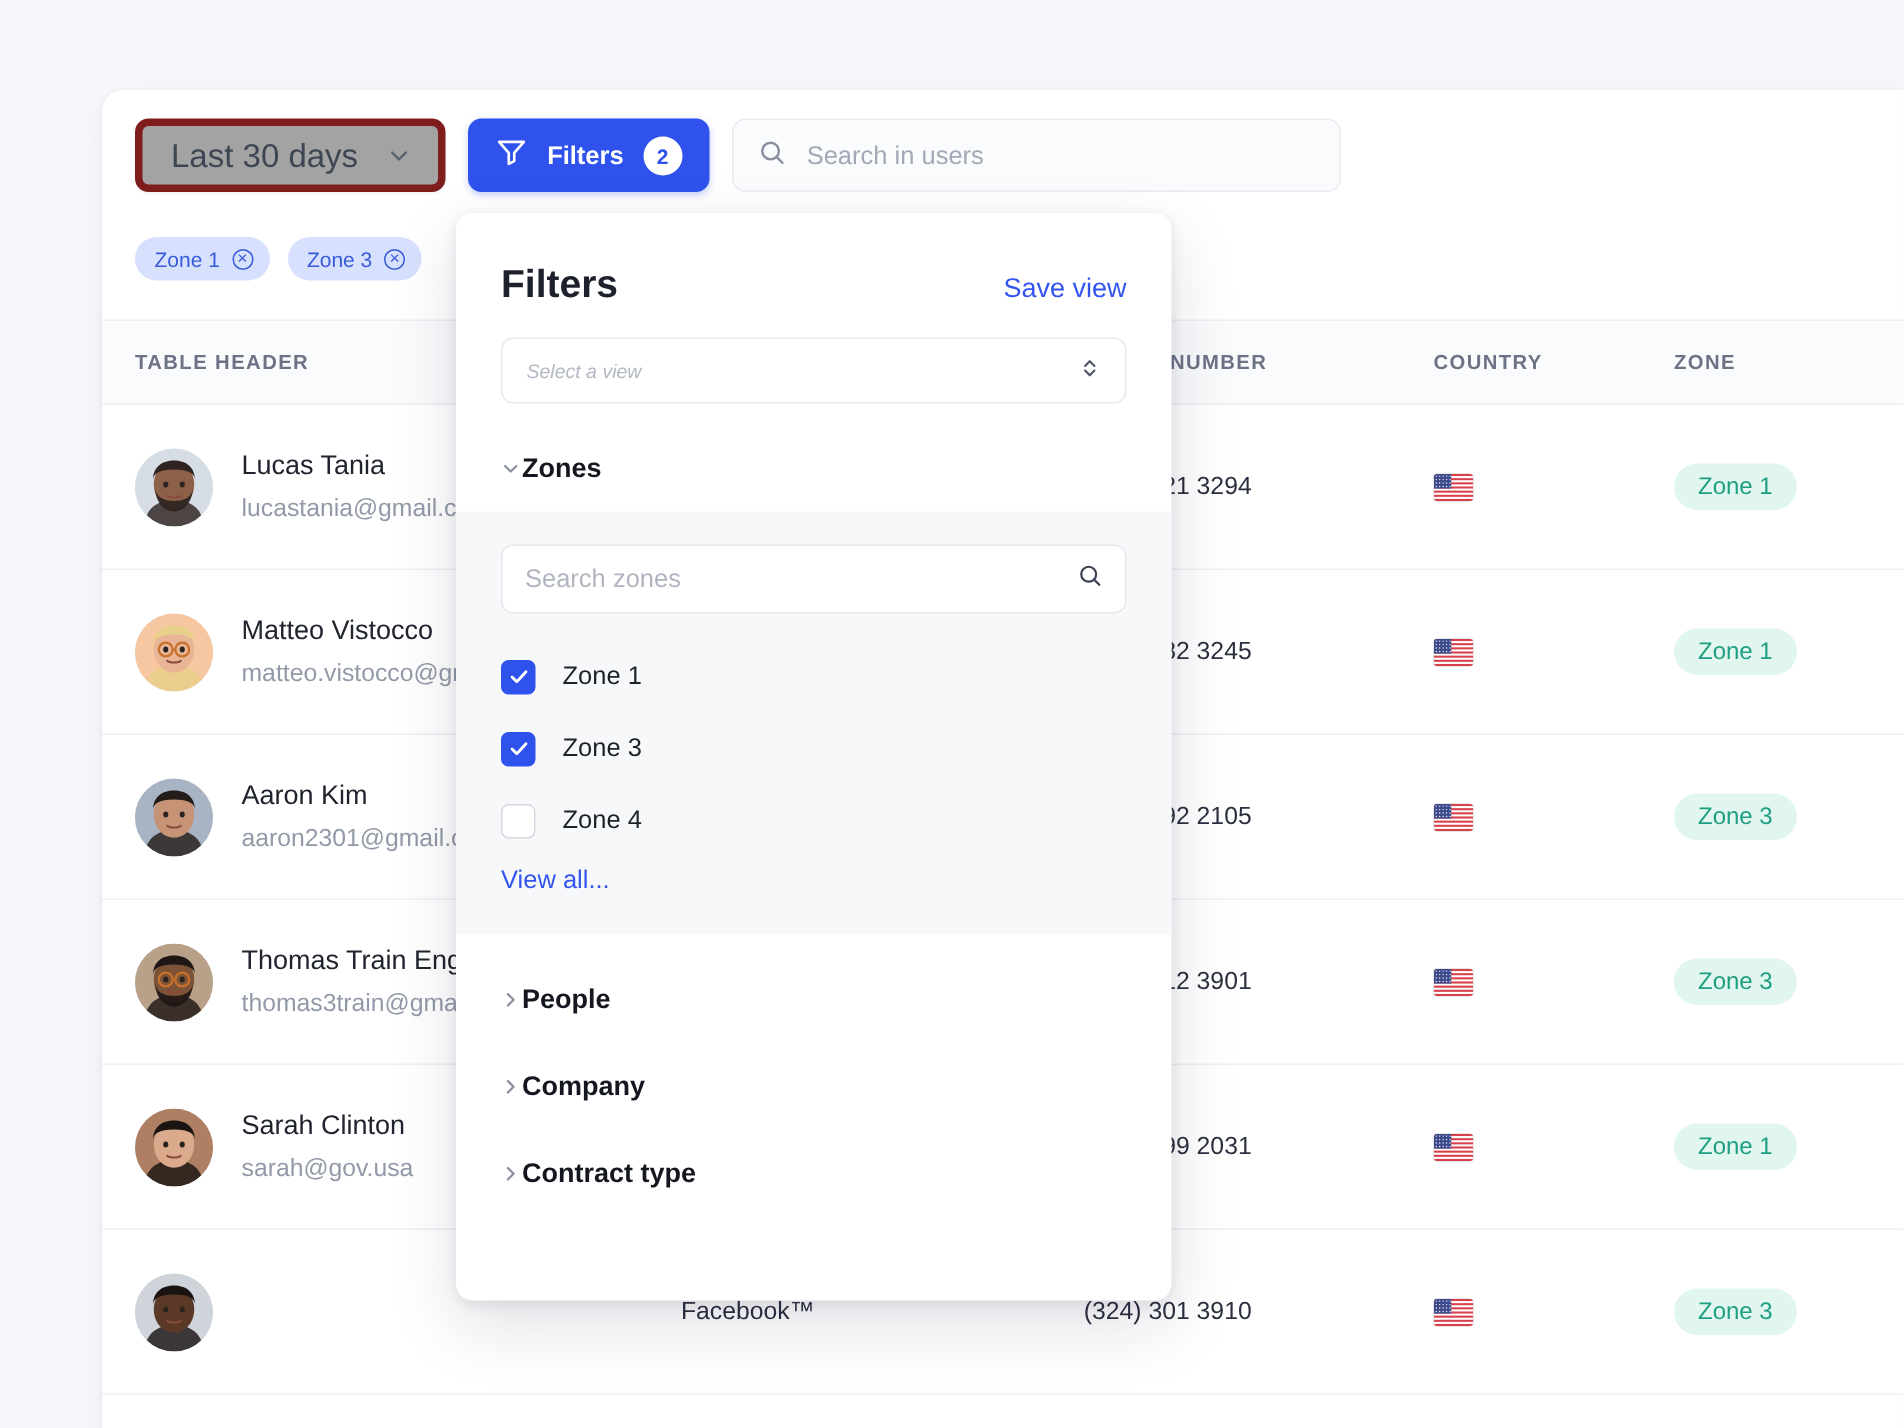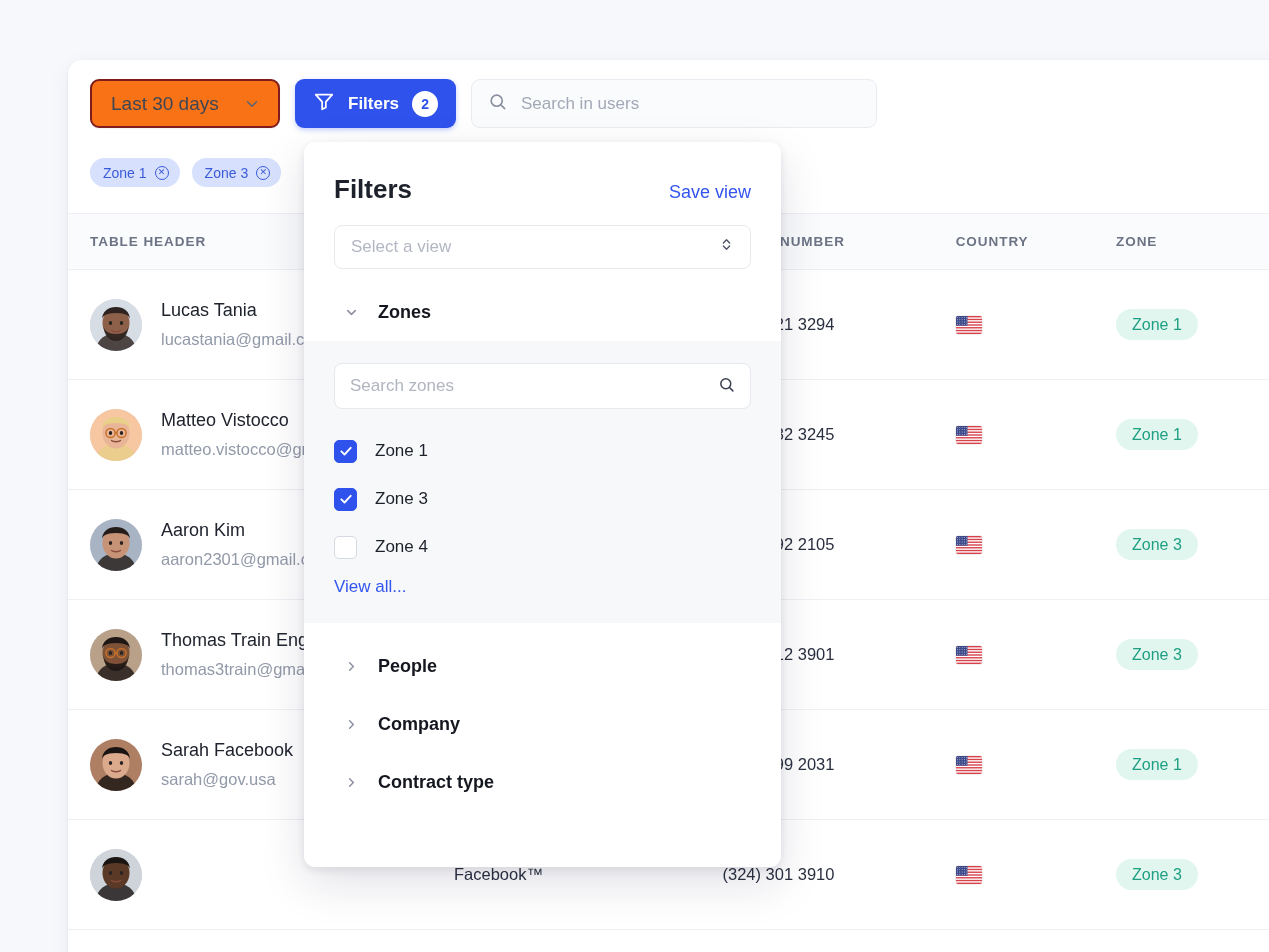--- a/index.html
+++ b/index.html
@@ -24,26 +24,26 @@
 
   
   .toolbar {
     position: absolute; left: 0; top: 0;
     width: 100%; height: 87px;
     display: flex; align-items: center;
     padding-left: 22px; gap: 15px;
   }
   .date-select {
     height: 49px; min-width: 190px;
-    background: #f97316;
-    border: 2px solid #7f1d1d;
+    background: #a3a3a3;
+    border: 5px solid #7f1d1d;
     border-radius: 9px;
     display: flex; align-items: center; justify-content: space-between;
     padding: 0 17px 0 19px;
-    font-size: 19px; color: #3e4654;
+    font-size: 22px; color: #3e4654;
     box-shadow: 0 1px 2px rgba(20,25,60,.05);
     cursor: pointer;
   }
   .date-select .chev { margin-left: 18px; display: flex; }
 
   .filters-btn {
     height: 49px;
     background: #2f52ed;
     border-radius: 9px;
     display: flex; align-items: center;
@@ -168,27 +168,28 @@
   .panel-title { font-size: 26px; font-weight: 700; color: #1d212b; }
   .save-view { font-size: 18px; color: #3355ee; cursor: pointer; }
 
   .view-select {
     margin-top: 20px;
     height: 44px;
     border: 1px solid #e7e9ef;
     border-radius: 8px;
     display: flex; align-items: center; justify-content: space-between;
     padding: 0 16px;
-    font-size: 17px; color: #b2b7c3;
+    font-size: 13px; color: #b2b7c3;
     cursor: pointer;
+    font-style: italic;
   }
 
   .group-head {
-    display: flex; align-items: center; gap: 19px;
-    padding: 0 40px;
+    display: flex; align-items: center; 
+    padding: 0 29px;
     height: 58px;
     cursor: pointer;
   }
   .group-head .gname { font-size: 18px; font-weight: 700; color: #14171f; }
   .group-head .caret { color: #8b90a0; display: flex; }
 
   .zones-body {
     background: #f7f8f9;
     padding: 22px 30px 26px 30px;
   }
@@ -539,21 +540,21 @@
     <ellipse cx="26" cy="24" rx="13.5" ry="15.5" fill="#dba98c"></ellipse>
     <path d="M12 21c0-9 6.5-13 14-13s14 4 14 13c0-4-4-7-14-7s-14 3-14 7z" fill="#1a1412"></path>
 
     <ellipse cx="20.5" cy="24" rx="1.7" ry="2" fill="#2a2320"></ellipse>
     <ellipse cx="31.5" cy="24" rx="1.7" ry="2" fill="#2a2320"></ellipse>
 
     <path d="M21.5 31.5c1.6 1.6 7.4 1.6 9 0" stroke="#8a4a3c" stroke-width="1.4" fill="none" stroke-linecap="round"></path>
   </svg>
               </div>
       <div>
-        <div class="uname">Sarah Facebook</div>
+        <div class="uname">Sarah Clinton</div>
         <div class="umail">sarah@gov.usa</div>
       </div>
     </div>
     <div class="c-comp cell-text">Facebook™</div>
     <div class="c-phone cell-text">(324) 499 2031</div>
     <div class="c-country">
       <span class="flag"><svg viewBox="0 0 26 18" xmlns="http://www.w3.org/2000/svg">
     <rect width="26" height="18" fill="#ffffff"></rect>
     <rect y="0" width="26" height="1.38" fill="#d8404a"></rect>
                   <rect y="2.77" width="26" height="1.38" fill="#d8404a"></rect>

